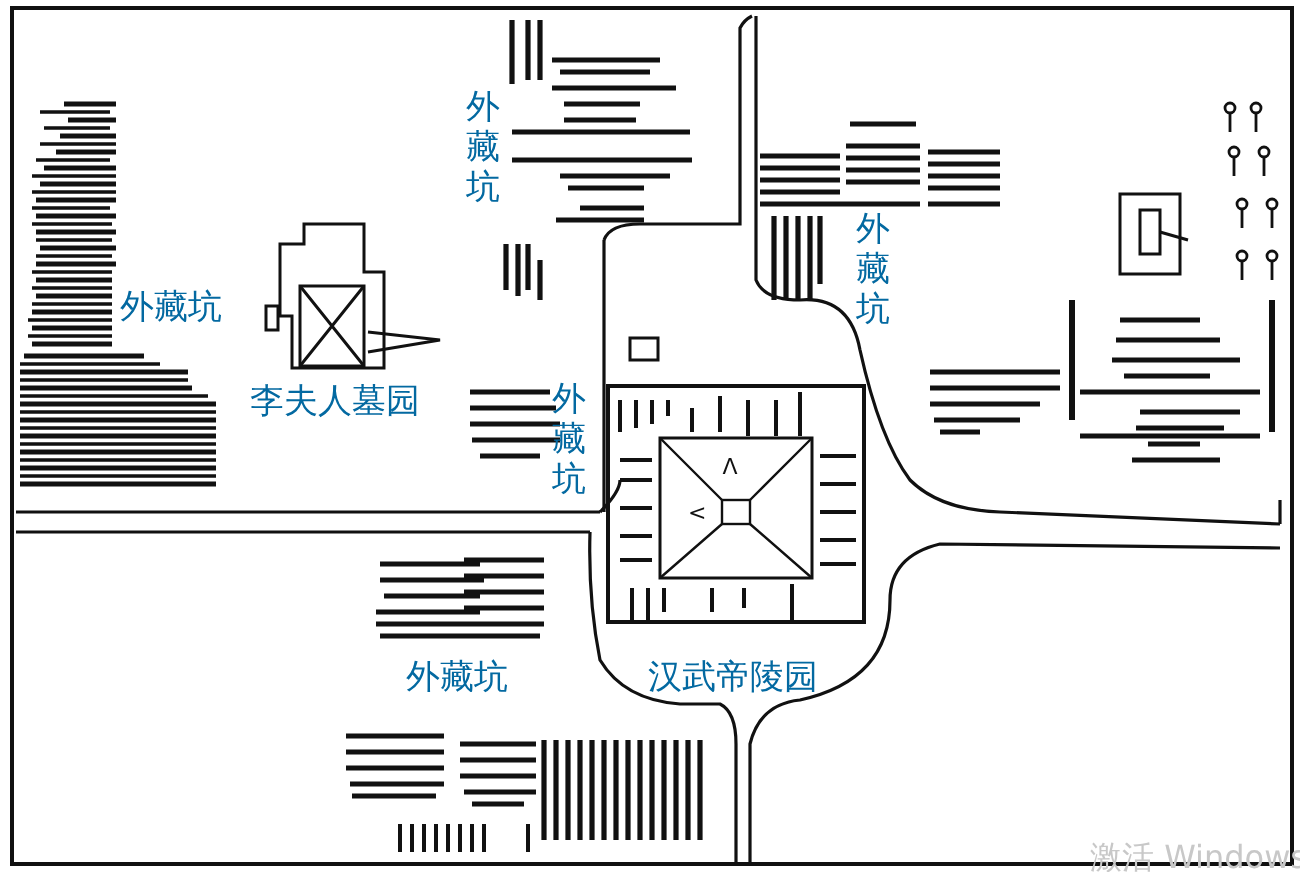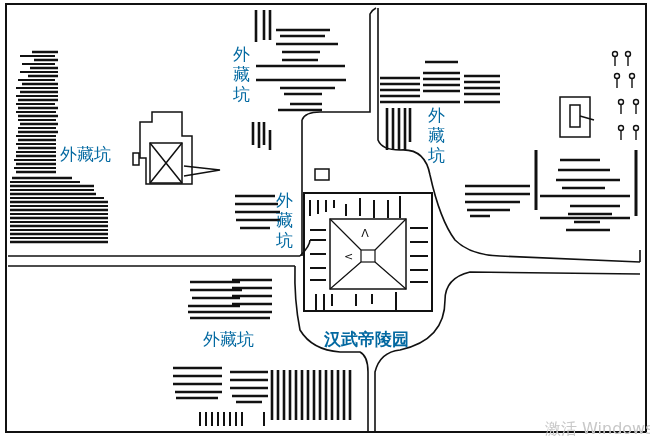--- a/index.html
+++ b/index.html
@@ -98,19 +98,20 @@
     <path d="M310 200 V216 M318 200 V214 M326 200 V212 M334 200 V208 M346 204 V216 M360 198 V216 M374 200 V218 M388 200 V218 M400 196 V218" stroke-width="2"></path>
     <path d="M310 230 H326 M310 240 H326 M310 254 H326 M310 268 H326 M310 280 H326" stroke-width="2"></path>
     <path d="M410 228 H428 M410 242 H428 M410 256 H428 M410 270 H428 M410 282 H428" stroke-width="2"></path>
     <path d="M316 294 V310 M324 294 V310 M332 294 V306 M356 294 V306 M372 294 V304 M396 292 V310" stroke-width="2"></path>
   </g>
   <text x="365" y="237" font-size="11" font-family="DejaVu Sans, sans-serif" fill="#111" text-anchor="middle">Λ</text>
   <text x="344" y="260" font-size="11" font-family="DejaVu Sans, sans-serif" fill="#111">&lt;</text>
 </svg>
 
 <span class="lbl" style="left:60px;top:146px;">外藏坑</span>
+<span class="lbl" style="left:125px;top:193px;">李夫人墓园</span>
 <span class="lbl vert" style="left:233px;top:44px;">外藏坑</span>
 <span class="lbl vert" style="left:428px;top:105px;">外藏坑</span>
 <span class="lbl vert" style="left:276px;top:190px;">外藏坑</span>
 <span class="lbl" style="left:203px;top:331px;">外藏坑</span>
-<span class="lbl" style="left:324px;top:331px;font-weight:bold;">汉武帝陵园</span>
+<span class="lbl" style="left:324px;top:331px;">汉武帝陵园</span>
 <span class="wm" style="left:545px;top:419px;">激活 Windows</span>
 </div>
 
 </body></html>

